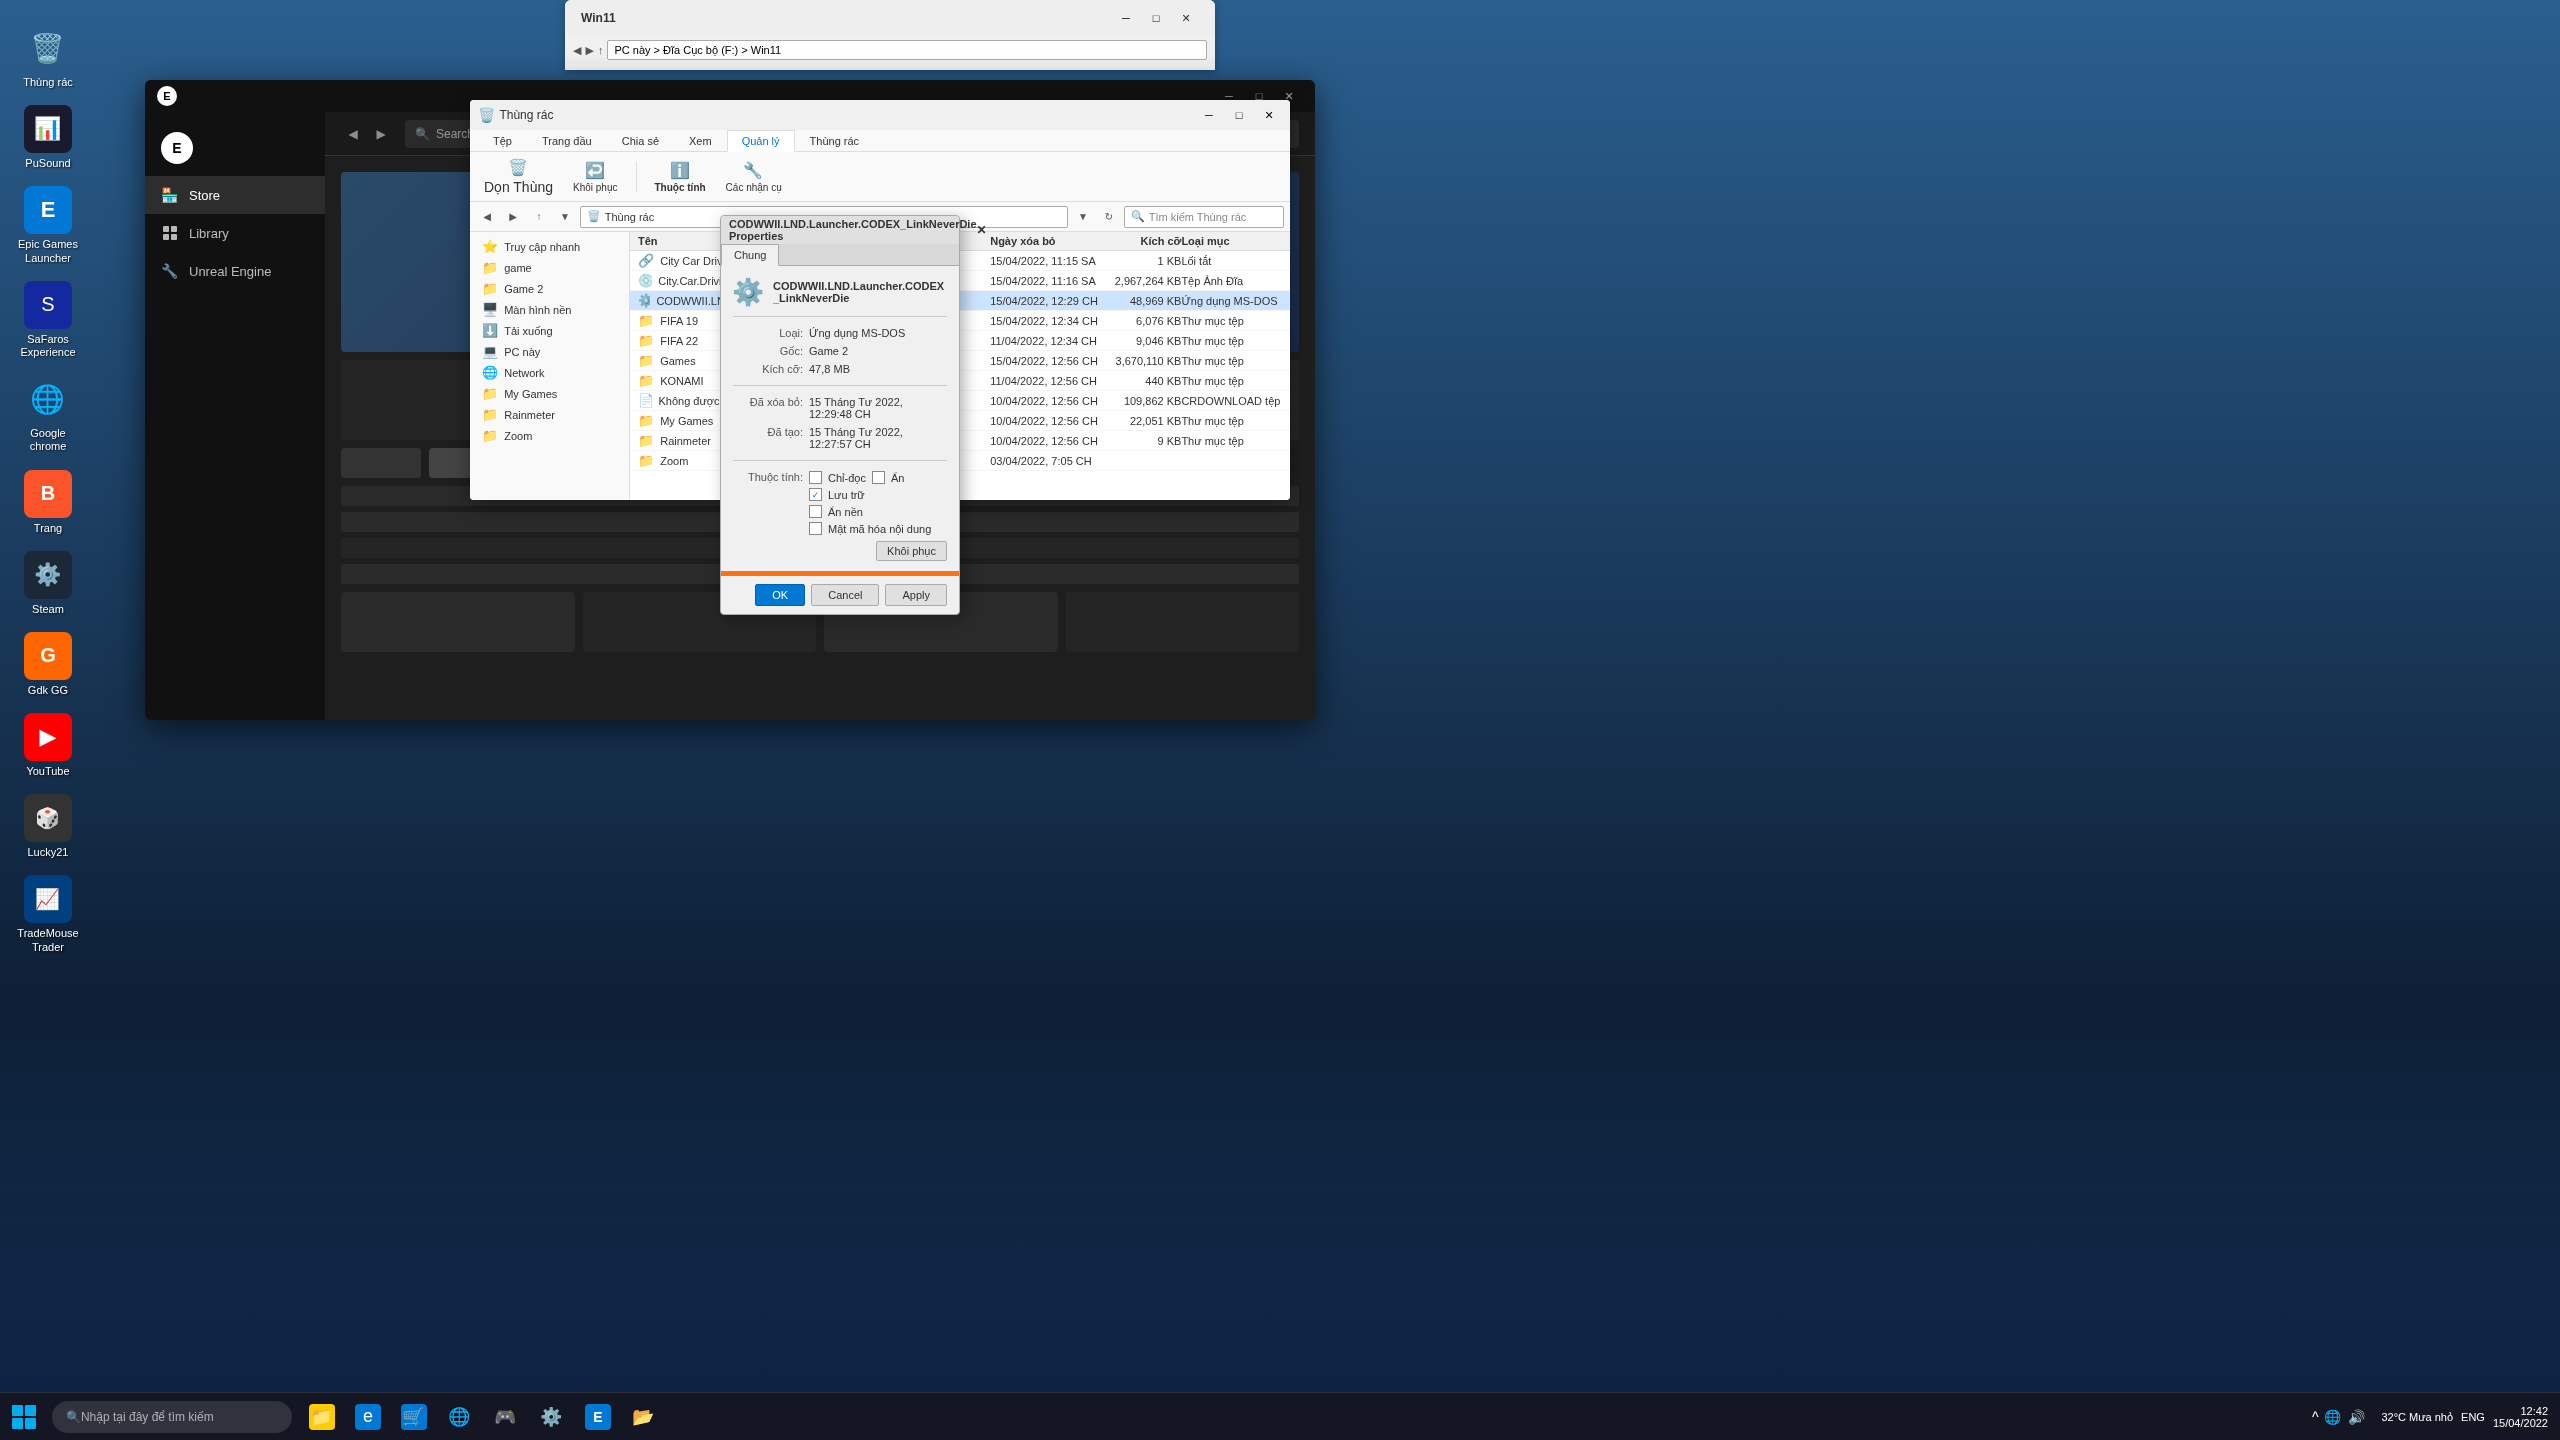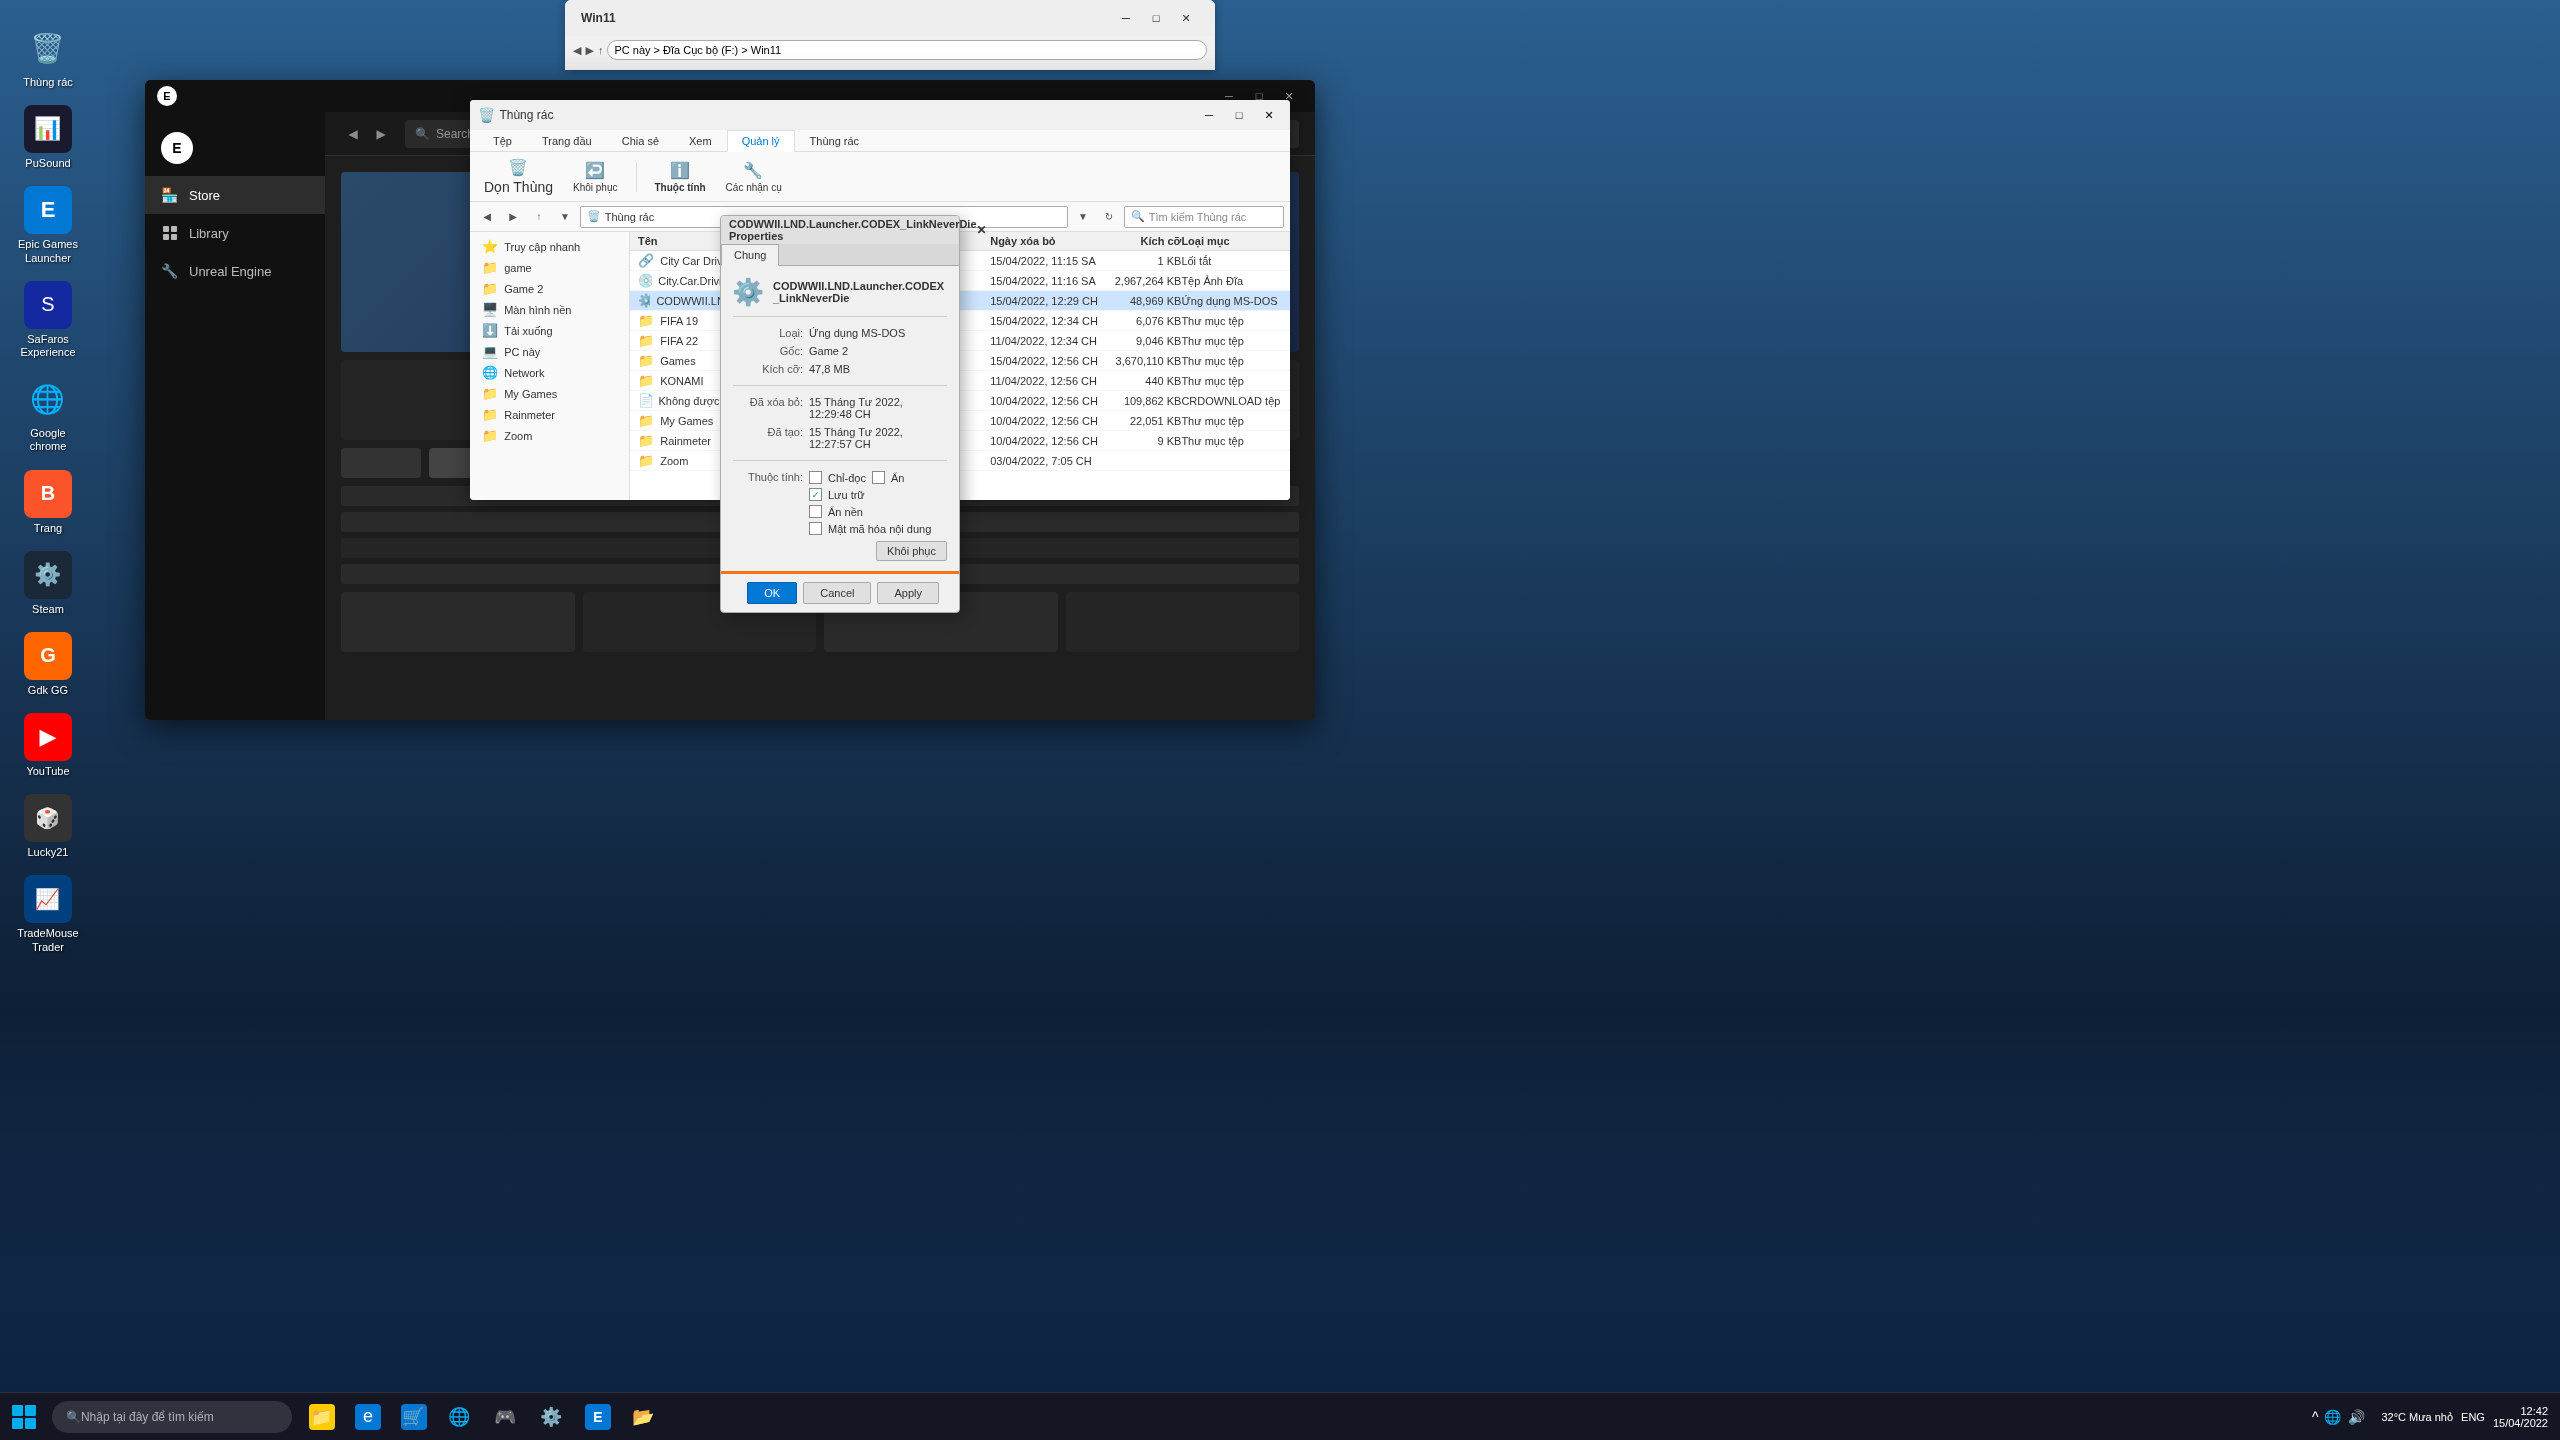--- a/index.html
+++ b/index.html
@@ -649,22 +649,22 @@
       border-radius: 2px;
       font-size: 11px;
       cursor: pointer;
       color: #333;
     }
 
     .prop-footer {
       display: flex;
       justify-content: flex-end;
       gap: 6px;
-      padding: 8px 20px;
-      border-top: 3px solid #f97316;
+      padding: 8px 12px;
+      border-top: 5px solid #f97316;
     }
     .prop-btn {
       padding: 4px 16px;
       font-size: 11px;
       background: #e0e0e0;
       border: 1px solid #aaa;
       border-radius: 2px;
       cursor: pointer;
       color: #333;
     }
@@ -862,21 +862,21 @@
   <div class="fe-win11-bar">
     <span class="fe-win11-title">Win11</span>
     <div class="fe-win-btn">─</div>
     <div class="fe-win-btn">□</div>
     <div class="fe-win-btn fe-win-close" style="color:#333;">✕</div>
   </div>
   <div style="display:flex;align-items:center;padding:0 8px;gap:4px;height:28px;background:#f0f0f0;font-size:11px;">
     <span style="cursor:pointer;color:#555;">◀</span>
     <span style="cursor:pointer;color:#555;">▶</span>
     <span style="cursor:pointer;color:#555;">↑</span>
-    <span style="flex:1;background:white;border:1px solid #aaa;border-radius:10px;padding:0 6px;height:20px;display:flex;align-items:center;font-size:11px;">PC này &gt; Đĩa Cục bộ (F:) &gt; Win11</span>
+    <span style="flex:1;background:white;border:1px solid #aaa;border-radius:2px;padding:0 6px;height:20px;display:flex;align-items:center;font-size:11px;">PC này &gt; Đĩa Cục bộ (F:) &gt; Win11</span>
   </div>
 </div>
 
 <div class="file-explorer">
   <div class="fe-titlebar">
     <span style="font-size:14px;">🗑️</span>
     <span class="fe-title">Thùng rác</span>
     <div class="fe-win-btn">─</div>
     <div class="fe-win-btn">□</div>
     <div class="fe-win-btn fe-win-close">✕</div>

